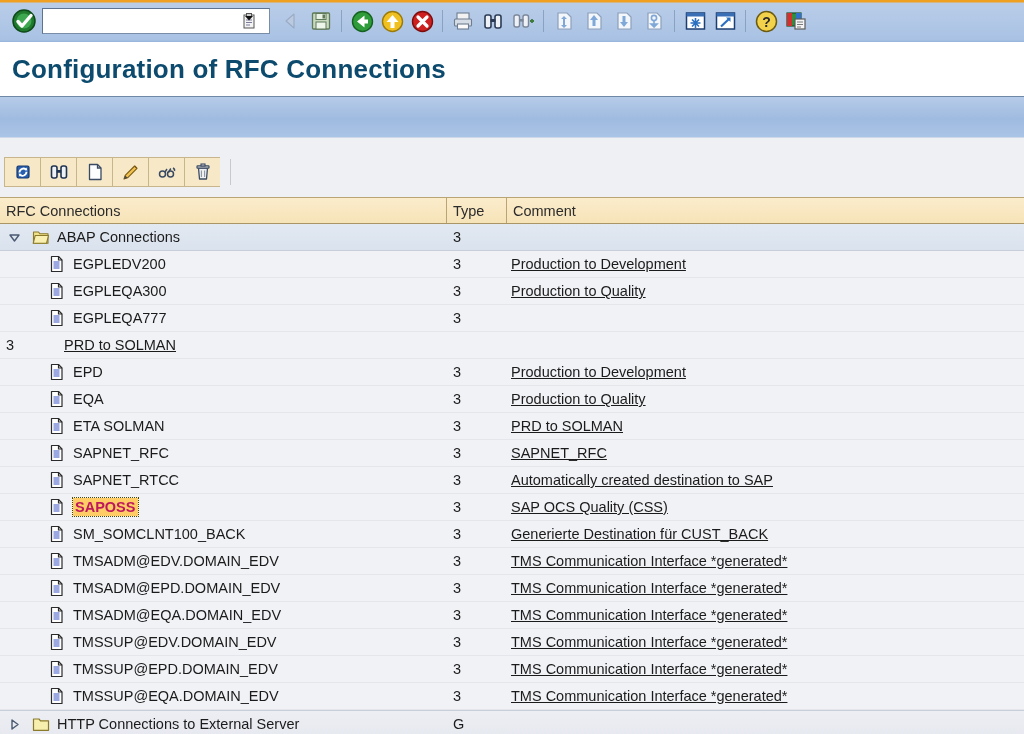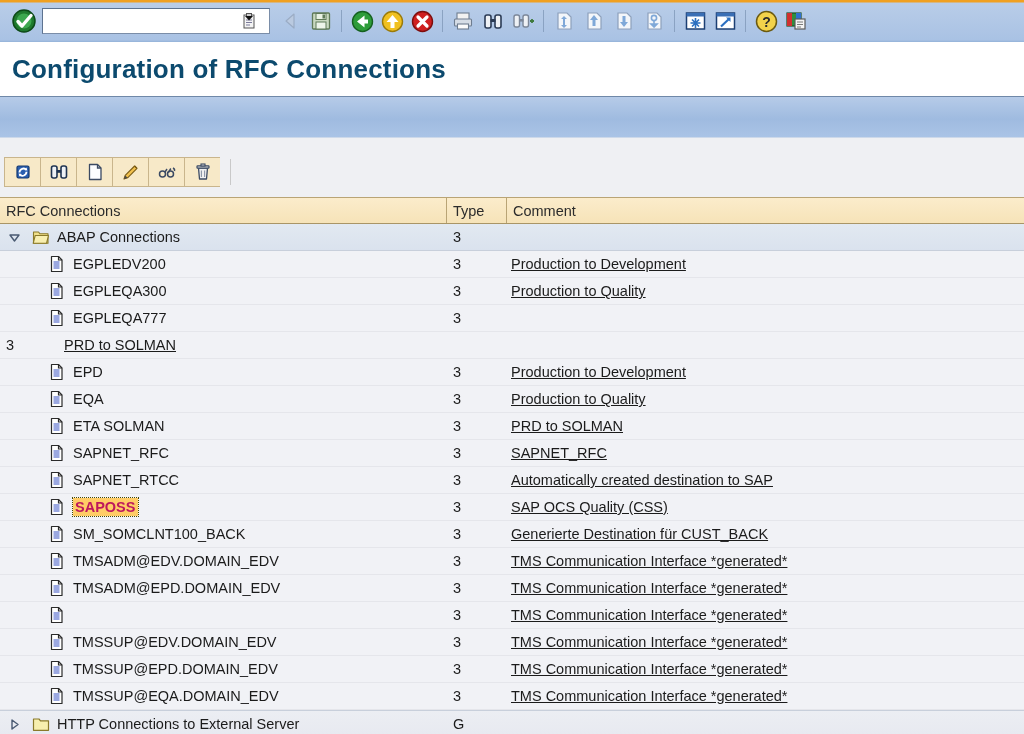--- a/index.html
+++ b/index.html
@@ -539,20 +539,21 @@
           <span class="node-ico">
             <svg width="18" height="18" viewBox="0 0 18 18">
               <path d="M3.5 1.5 h7 l3.5 3.5 v11.5 h-10.5 z" fill="#ffffff" stroke="#2b2b2b" stroke-width="1.2" stroke-linejoin="round"></path>
               <path d="M10.5 1.5 v3.5 h3.5" fill="none" stroke="#2b2b2b" stroke-width="1.2"></path>
               <line x1="5.5" y1="7" x2="11.5" y2="7" stroke="#4a62c8" stroke-width="1.1"></line>
               <line x1="5.5" y1="9" x2="11.5" y2="9" stroke="#4a62c8" stroke-width="1.1"></line>
               <line x1="5.5" y1="11" x2="11.5" y2="11" stroke="#4a62c8" stroke-width="1.1"></line>
               <line x1="5.5" y1="13" x2="11.5" y2="13" stroke="#4a62c8" stroke-width="1.1"></line>
             </svg>
           </span>
+          <span class="node-label">TMSADM@EQA.DOMAIN_EDV</span>
         </div>
         <div class="cell c-type">3</div>
         <div class="cell c-comment">TMS Communication Interface  *generated*</div>
       </div>
       <div class="row">
         <div class="cell c-name">
           <span class="indent"></span>
           <span class="node-ico">
             <svg width="18" height="18" viewBox="0 0 18 18">
               <path d="M3.5 1.5 h7 l3.5 3.5 v11.5 h-10.5 z" fill="#ffffff" stroke="#2b2b2b" stroke-width="1.2" stroke-linejoin="round"></path>

